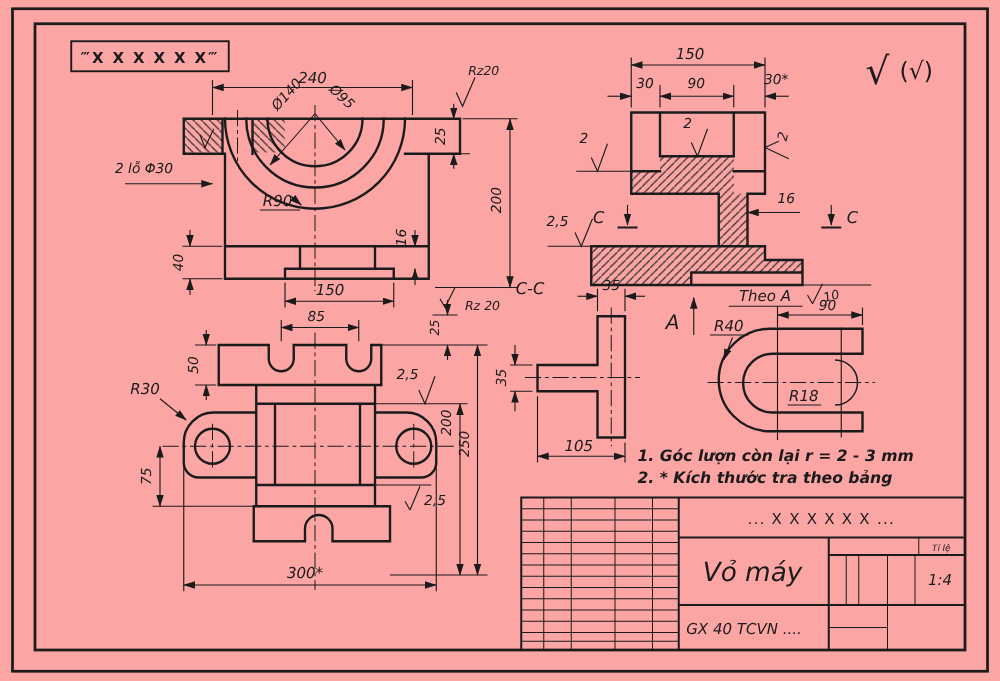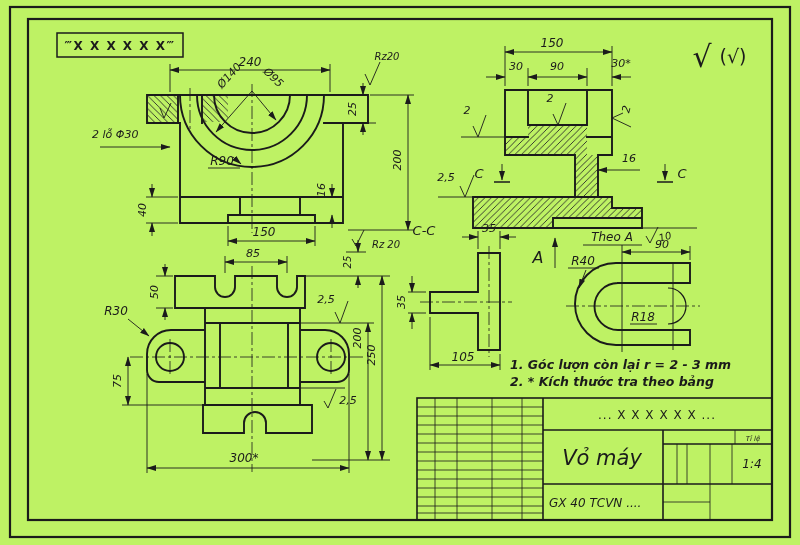--- a/index.html
+++ b/index.html
@@ -1,16 +1,16 @@
 <!DOCTYPE html>
 <html><head>
 <meta charset="utf-8">
 <style>
   html,body{margin:0;padding:0;background:#ffffff;}
-  .sheet{width:800px;height:545px;position:relative;background:#bef264;}
+  .sheet{width:800px;height:545px;position:relative;background:#fca5a5;}
   svg{display:block;}
   .t{font-family:"DejaVu Sans",sans-serif;font-style:italic;fill:#1b1b1b;text-anchor:middle;}
   .ts{text-anchor:start;}
   .up{font-style:normal;}
   .bold{font-weight:bold;}
   .o2{stroke:#1b1b1b;stroke-width:1.9;fill:none;stroke-linecap:square;}
   .o1{stroke:#1b1b1b;stroke-width:1.2;fill:none;}
   .dm{stroke:#1b1b1b;stroke-width:0.9;fill:none;}
   .d2{stroke:#1b1b1b;stroke-width:1.5;fill:none;}
   .cl{stroke:#1b1b1b;stroke-width:0.8;fill:none;stroke-dasharray:13 3 3 3;}

